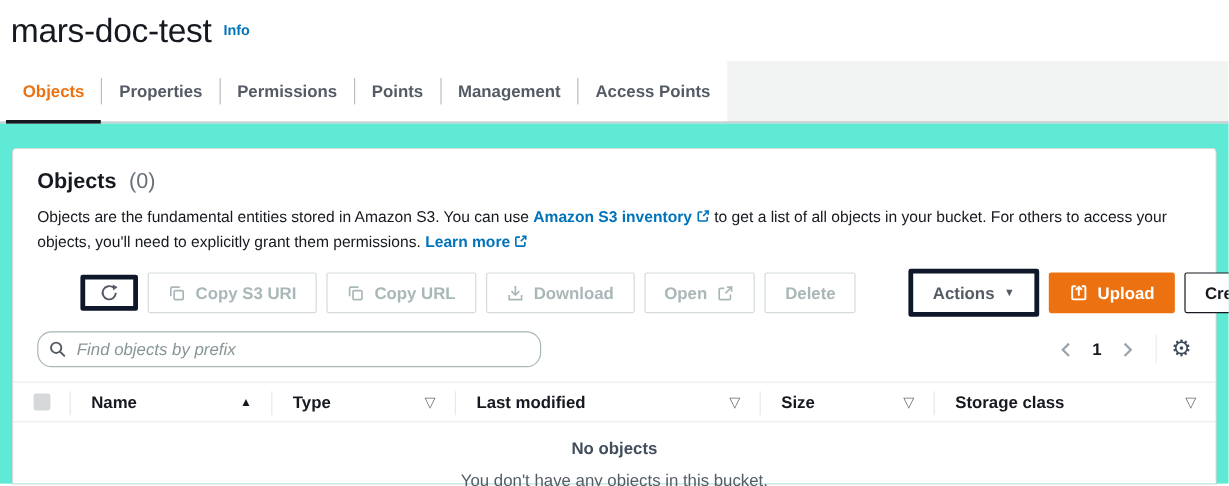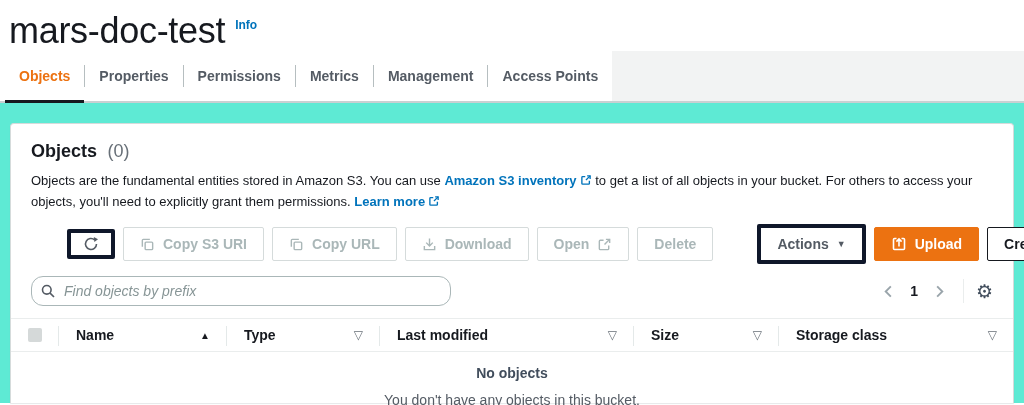--- a/index.html
+++ b/index.html
@@ -4,21 +4,21 @@
 <style>
   * { margin:0; padding:0; box-sizing:border-box; }
   html,body { background:#fff; }
   .page {
     width:1024px; height:405px; overflow:hidden; position:relative;
     font-family:"Liberation Sans", sans-serif; color:#16191f; background:#fff;
   }
 
   
   .header { height:51px; background:#fff; padding:10px 0 0 9px; display:flex; align-items:flex-start; }
-  .page-title { font-size:36px; font-weight:500; color:#16191f; letter-spacing:-0.3px; }
+  .page-title { font-size:28px; font-weight:500; color:#16191f; letter-spacing:-0.3px; }
   .info-link { font-size:12px; font-weight:bold; color:#0073bb; margin-left:10px; margin-top:8px; text-decoration:none; cursor:pointer; }
 
   
   .tabbar { height:52px; background:#f2f3f3; border-bottom:2px solid #c9d0d2; display:flex; }
   .tabs-inner { background:#fff; display:flex; align-items:center; padding-left:5px; height:100%; }
   .tab { padding:0 14px; height:100%; display:flex; align-items:center; font-size:14px; font-weight:bold; color:#545b64; cursor:pointer; position:relative; white-space:nowrap; }
   .tab.active { color:#ec7211; }
   .tab.active::after { content:""; position:absolute; left:0; right:0; bottom:-2px; height:3px; background:#16191f; }
   .tab-divider { width:1px; height:22px; background:#b6bec0; }
 
@@ -91,21 +91,21 @@
   </div>
 
   <div class="tabbar">
     <div class="tabs-inner">
       <div class="tab active">Objects</div>
       <div class="tab-divider"></div>
       <div class="tab">Properties</div>
       <div class="tab-divider"></div>
       <div class="tab">Permissions</div>
       <div class="tab-divider"></div>
-      <div class="tab">Metrics</div>
+      <div class="tab">Points</div>
       <div class="tab-divider"></div>
       <div class="tab">Management</div>
       <div class="tab-divider"></div>
       <div class="tab">Access Points</div>
     </div>
   </div>
 
   <div class="content">
     <div class="panel">
 

